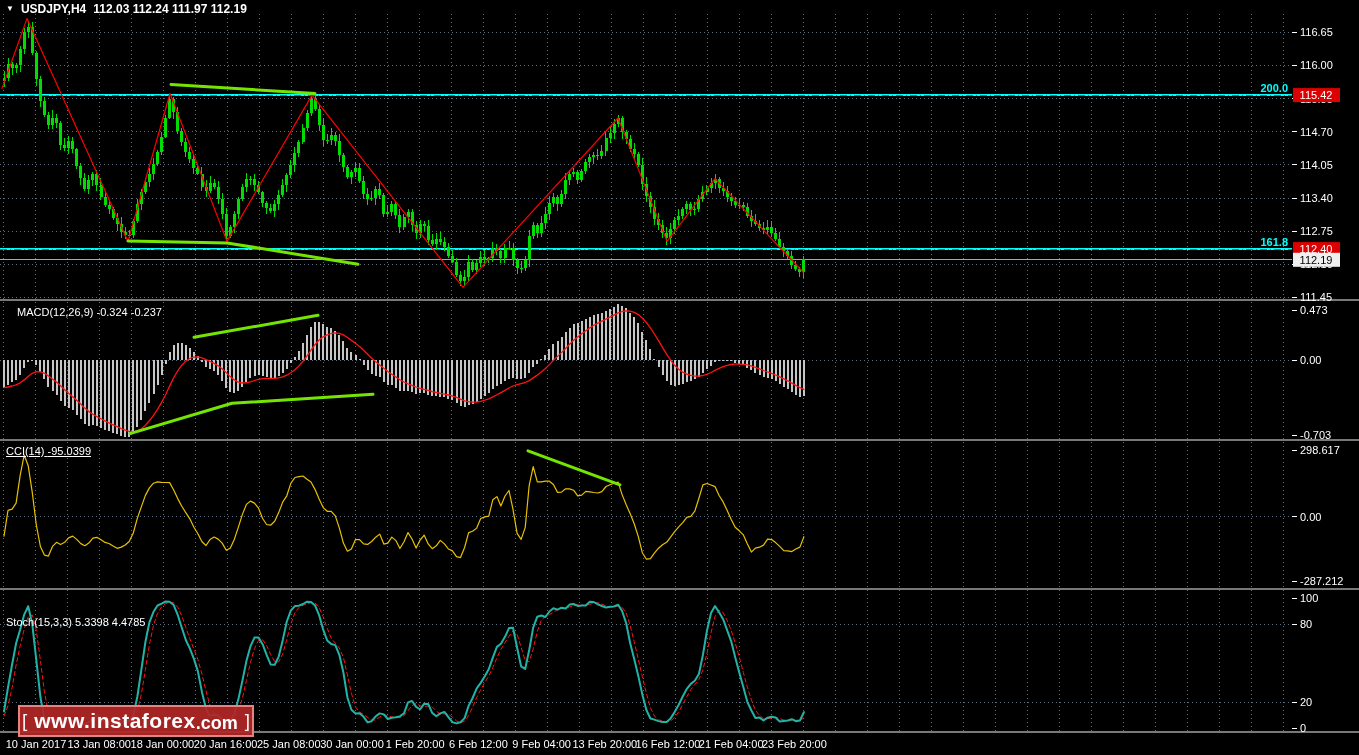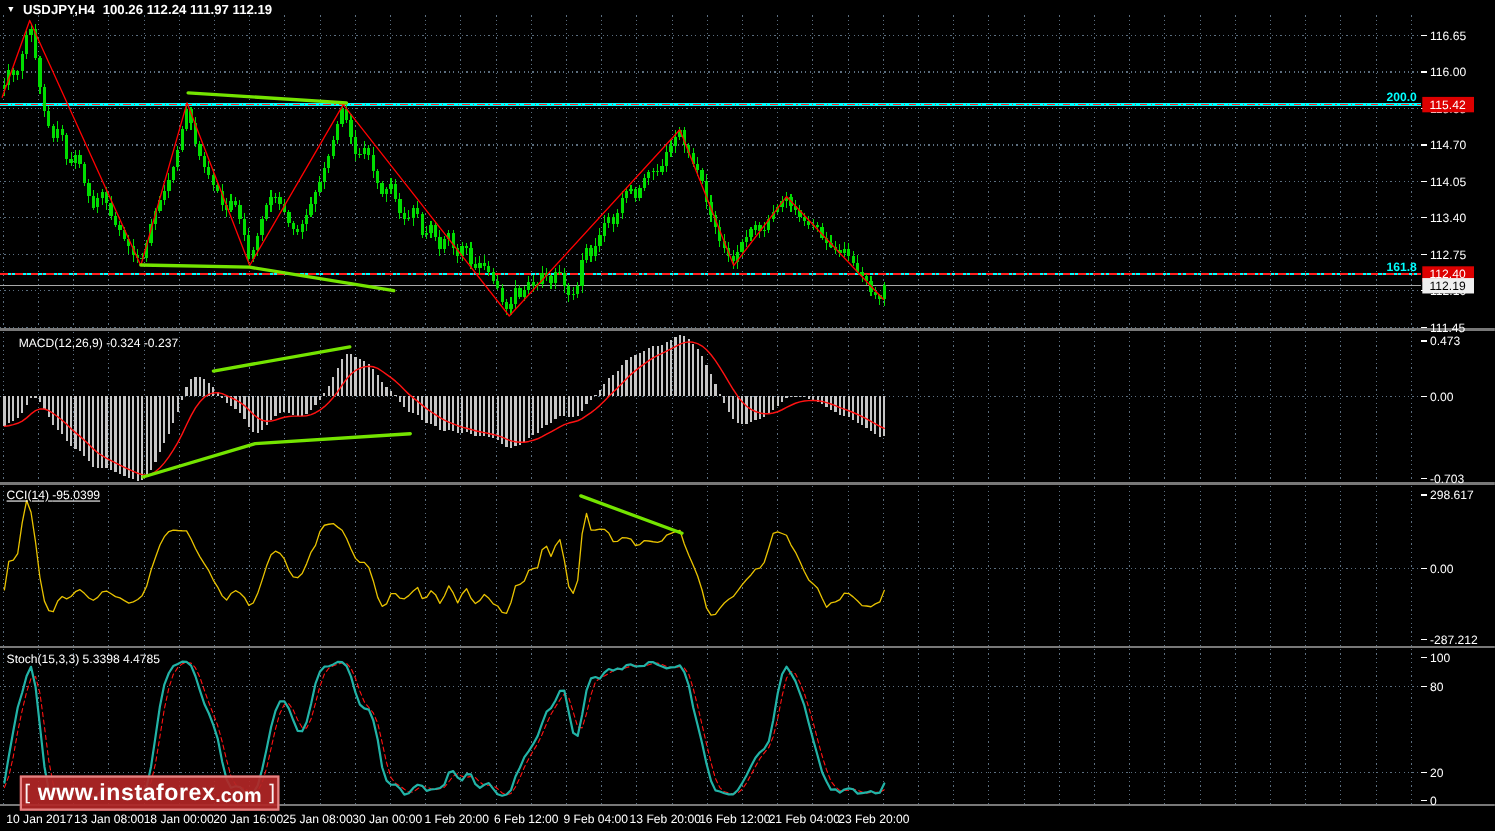--- a/index.html
+++ b/index.html
@@ -786,32 +786,32 @@
         <text x="604.8000000000001" y="748" fill="#ffffff" font-size="11" font-family="Liberation Sans, sans-serif" text-anchor="middle">13 Feb 20:00</text>
         <text x="668" y="748" fill="#ffffff" font-size="11" font-family="Liberation Sans, sans-serif" text-anchor="middle">16 Feb 12:00</text>
         <text x="731.2" y="748" fill="#ffffff" font-size="11" font-family="Liberation Sans, sans-serif" text-anchor="middle">21 Feb 04:00</text>
         <text x="794.4000000000001" y="748" fill="#ffffff" font-size="11" font-family="Liberation Sans, sans-serif" text-anchor="middle">23 Feb 20:00</text>
       </g>
     </svg>
 
   <div id="title-bar" class="ov">
     <span class="tri">▼</span>
     <span>USDJPY,H4</span>
-    <span>100.26 112.24 111.97 112.19</span>
+    <span>112.03 112.24 111.97 112.19</span>
   </div>
 
   <div class="ov ind-label" style="left:6px;top:306px;padding-left:11px;">
     <span>MACD(12,26,9)</span>
     <span>-0.324 -0.237</span>
   </div>
   <div class="ov ind-label" style="left:6px;top:445px;text-decoration:underline;">
     <span>CCI(14)</span>
     <span>-95.0399</span>
   </div>
-  <div class="ov ind-label" style="left:6px;top:594px;">
+  <div class="ov ind-label" style="left:6px;top:616px;">
     <span>Stoch(15,3,3)</span>
     <span>5.3398 4.4785</span>
   </div>
 
   <div id="watermark">
     <span class="br">[</span>
     <span class="site">www.instaforex</span>
       <span class="tld">.com</span>
     <span class="br">]</span>
   </div>

